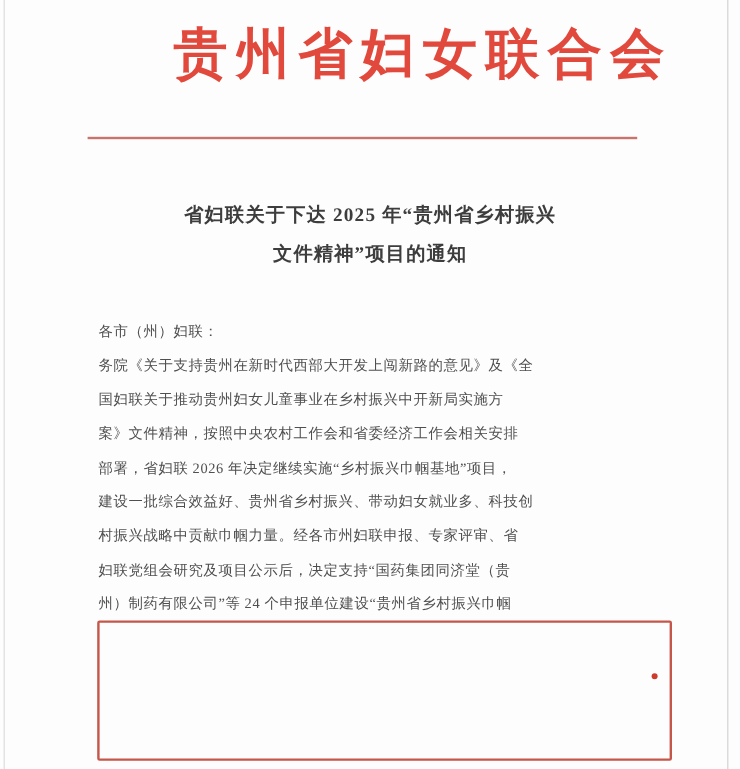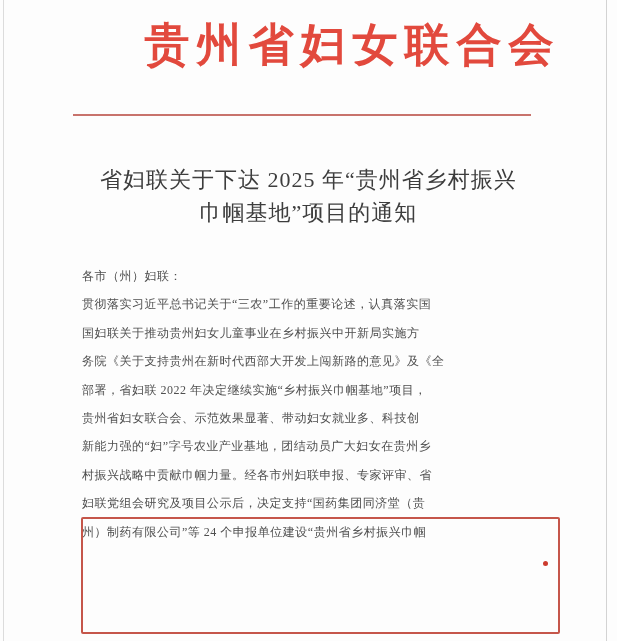--- a/index.html
+++ b/index.html
@@ -43,22 +43,22 @@
     width: 458px;
     height: 2px;
     background: #c8736c;
   }
   .doc-title {
     position: absolute;
     top: 163px;
     left: 0;
     width: 100%;
     text-align: center;
-    font-size: 22px;
-    font-weight: normal;
+    font-size: 16px;
+    font-weight: bold;
     line-height: 33px;
     color: #3d3d3d;
     letter-spacing: 1px;
   }
   .body-block {
     position: absolute;
     top: 262px;
     left: 82px;
     width: 460px;
     font-size: 12px;
@@ -99,31 +99,30 @@
 <div class="page">
   <div class="page-edge left"></div>
   <div class="page-edge right"></div>
 
   <div class="org-name">贵州省妇女联合会</div>
 
   <div class="red-rule"></div>
 
   <div class="doc-title">
     <div>省妇联关于下达 2025 年“贵州省乡村振兴</div>
-    <div>巾帼基地”项目的通知</div>
+    <div>文件精神”项目的通知</div>
   </div>
 
   <div class="body-block">
     <div class="body-line">各市（州）妇联：</div>
-    <div class="body-line">贯彻落实习近平总书记关于“三农”工作的重要论述，认真落实国</div>
+    <div class="body-line">务院《关于支持贵州在新时代西部大开发上闯新路的意见》及《全</div>
     <div class="body-line">国妇联关于推动贵州妇女儿童事业在乡村振兴中开新局实施方</div>
-    <div class="body-line">务院《关于支持贵州在新时代西部大开发上闯新路的意见》及《全</div>
-    <div class="body-line">部署，省妇联 2022 年决定继续实施“乡村振兴巾帼基地”项目，</div>
-    <div class="body-line">贵州省妇女联合会、示范效果显著、带动妇女就业多、科技创</div>
-    <div class="body-line">新能力强的“妇”字号农业产业基地，团结动员广大妇女在贵州乡</div>
+    <div class="body-line">案》文件精神，按照中央农村工作会和省委经济工作会相关安排</div>
+    <div class="body-line">部署，省妇联 2026 年决定继续实施“乡村振兴巾帼基地”项目，</div>
+    <div class="body-line">建设一批综合效益好、贵州省乡村振兴、带动妇女就业多、科技创</div>
     <div class="body-line">村振兴战略中贡献巾帼力量。经各市州妇联申报、专家评审、省</div>
     <div class="body-line">妇联党组会研究及项目公示后，决定支持“国药集团同济堂（贵</div>
     <div class="body-line">州）制药有限公司”等 24 个申报单位建设“贵州省乡村振兴巾帼</div>
   </div>
 
   <div class="highlight-box"></div>
   <div class="red-dot"></div>
 </div>
 
 </body></html>

